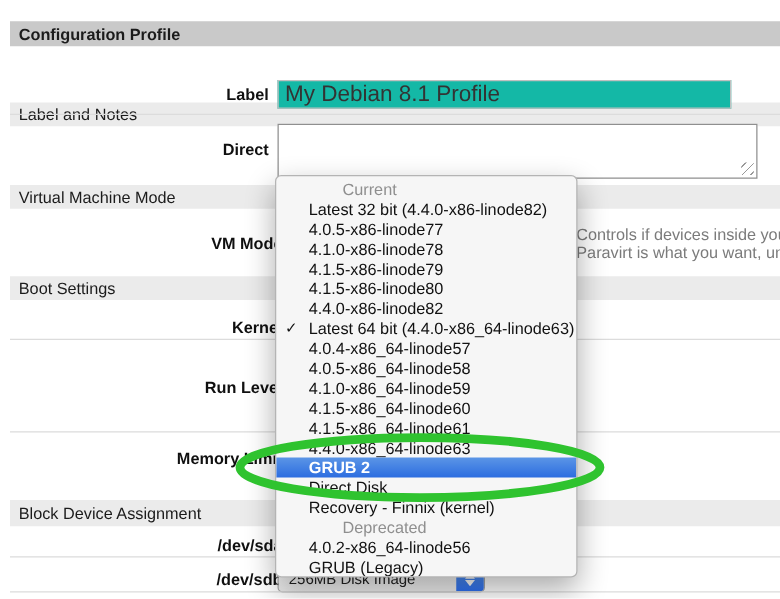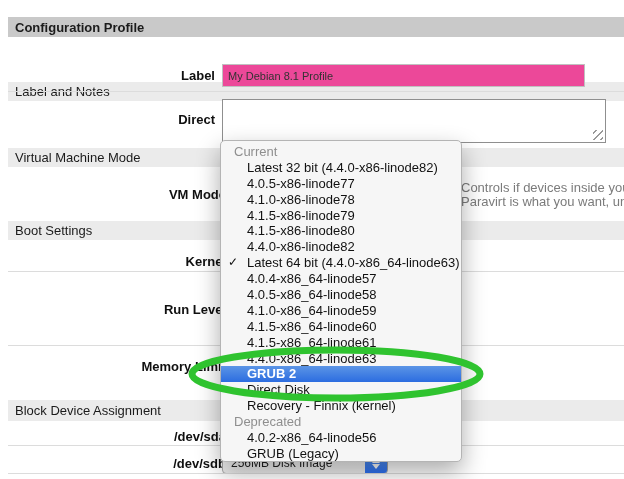--- a/index.html
+++ b/index.html
@@ -13,22 +13,22 @@
   .bar-main{background:#c9c9c9;font-weight:bold;}
   .bar-sub{background:#ebebeb;font-weight:normal;}
   
   .hr{position:absolute;left:8px;right:0;height:1px;background:#dcdcdc;}
   
   .flabel{position:absolute;left:0;font-size:13px;font-weight:bold;color:#101010;
           text-align:right;white-space:nowrap;line-height:13px;}
   .w215{width:215px;} .w226{width:226px;}
   
   .txt-input{position:absolute;left:222px;top:64px;width:363px;height:23px;box-sizing:border-box;
-             border:1px solid #c0c0c0;font-family:"Liberation Sans",sans-serif;font-size:11px;
-             padding:0 5px;color:#333;background:#ec4899;}
+             border:1px solid #c0c0c0;font-family:"Liberation Sans",sans-serif;font-size:18px;
+             padding:0 5px;color:#333;background:#14b8a6;}
   .notes-area{position:absolute;left:222px;top:99px;width:384px;height:44px;box-sizing:border-box;
               border:1px solid #8f8f8f;background:#fff;}
   .resize-handle{position:absolute;right:2px;bottom:2px;width:10px;height:10px;
      background:repeating-linear-gradient(135deg,transparent 0 2px,#999 2px 3px,transparent 3px 5px);}
   
   .help{position:absolute;left:461px;top:181px;width:170px;font-size:13px;color:#7b7b7b;
         line-height:14px;}
   .help div{white-space:nowrap;overflow:hidden;}
   
   .mac-select{position:absolute;left:222px;top:452px;width:166px;height:22px;box-sizing:border-box;
@@ -40,21 +40,21 @@
   .cap .tri-up{width:0;height:0;border-left:4px solid transparent;border-right:4px solid transparent;
       border-bottom:5px solid #fff;}
   .cap .tri-down{width:0;height:0;border-left:4px solid transparent;border-right:4px solid transparent;
       border-top:5px solid #fff;}
   
   .menu{position:absolute;left:220px;top:140px;width:242px;height:322px;box-sizing:border-box;
       background:#f6f6f6;border:1px solid #b4b4b4;border-radius:5px;
       box-shadow:0 10px 24px rgba(0,0,0,0.33);z-index:5;overflow:hidden;padding-top:3px;}
   .menu-row{position:relative;height:15.9px;line-height:15.9px;font-size:13px;color:#111;
       padding-left:26px;white-space:nowrap;}
-  .menu-row.group{padding-left:13px;color:#8f8f8f;}
+  .menu-row.group{padding-left:13px;color:#8f8f8f;margin-left:40px;}
   .menu-row.selected{background:linear-gradient(#5b95e6,#2c6de0);color:#fff;font-weight:bold;}
   .menu-row .check{position:absolute;left:7px;top:0;font-size:12px;color:#111;}
   
   .annotation{position:absolute;left:186px;top:346px;z-index:6;pointer-events:none;}
 </style>
 </head>
 <body>
 
 <div class="screen">
 

